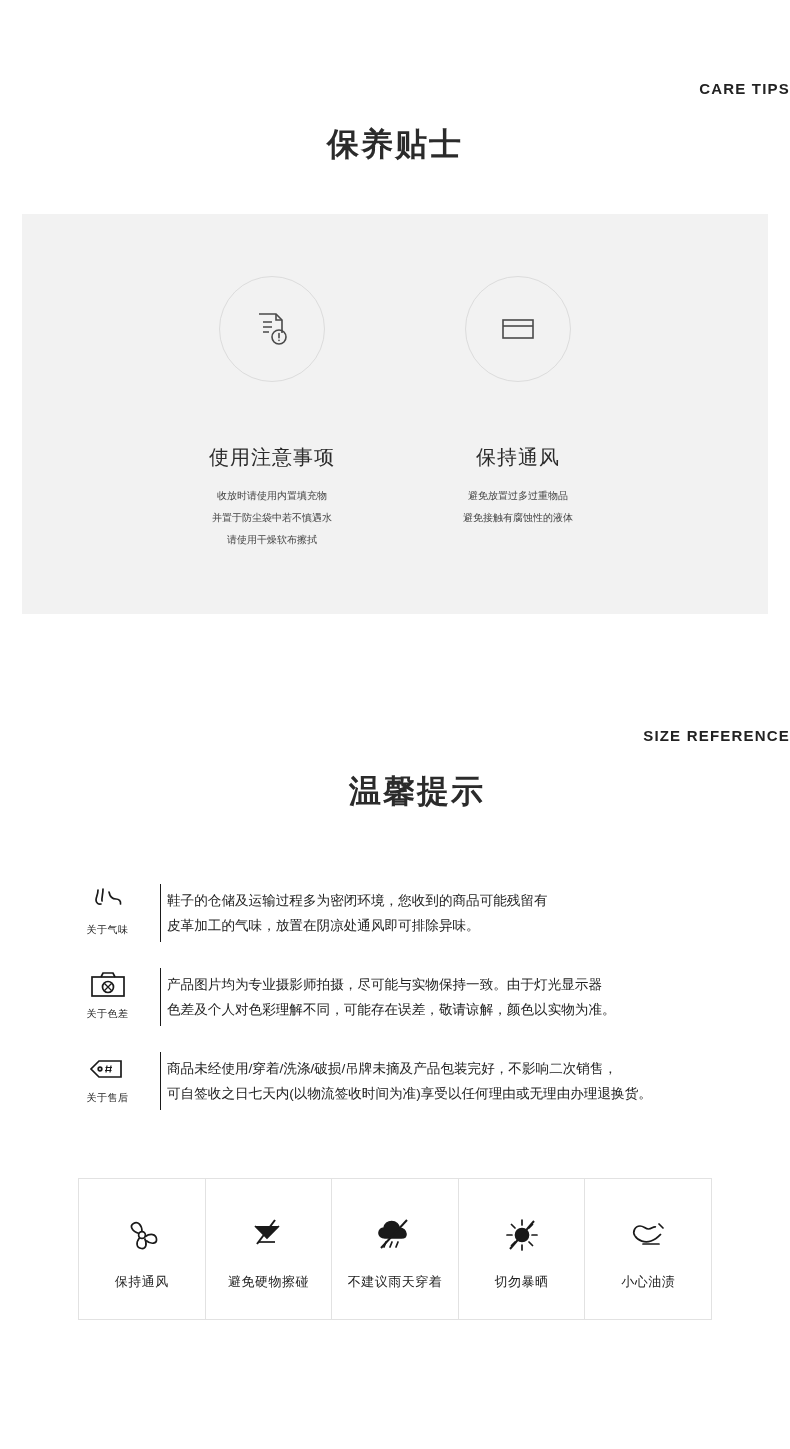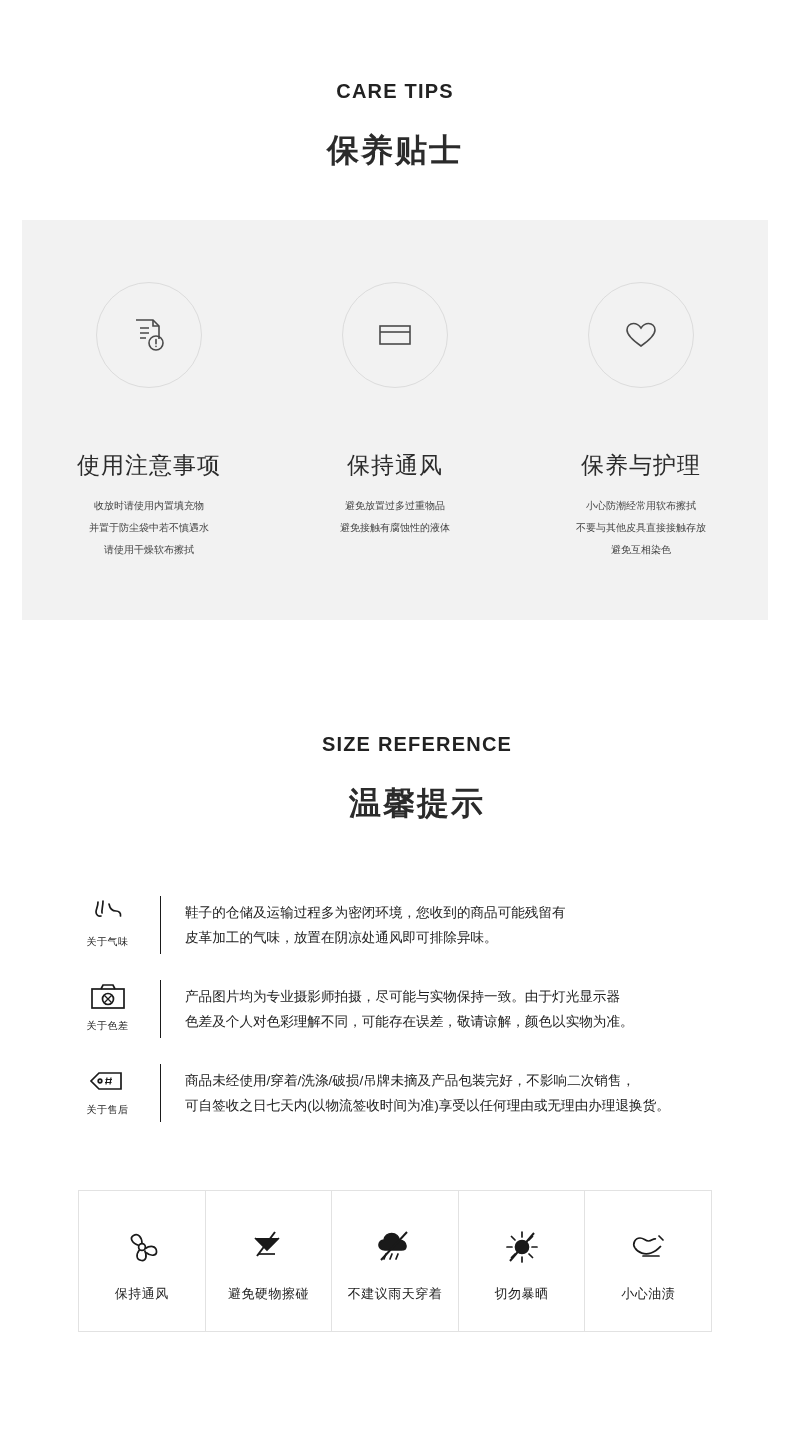--- a/index.html
+++ b/index.html
@@ -15,24 +15,25 @@
     overflow: hidden;
     position: relative;
   }
 
   
   .care-header {
     text-align: center;
     padding-top: 80px;
   }
   .eyebrow {
-    font-size: 20px;
+    font-size: 15px;
     font-weight: bold;
     letter-spacing: 1.2px;
     color: #222;
+    text-align: right;
   }
   .cn-title {
     font-size: 32px;
     font-weight: bold;
     color: #2b2b2b;
     margin-top: 26px;
     letter-spacing: 2px;
   }
 
   .care-panel {
@@ -53,21 +54,21 @@
     width: 104px;
     height: 104px;
     border-radius: 50%;
     border: 1px solid #dcdcdc;
     margin: 0 auto;
     display: flex;
     align-items: center;
     justify-content: center;
   }
   .care-col h3 {
-    font-size: 23px;
+    font-size: 20px;
     font-weight: normal;
     color: #2b2b2b;
     margin: 62px 0 0 0;
     letter-spacing: 1px;
   }
   .care-col p {
     font-size: 10px;
     line-height: 22px;
     color: #444;
     margin: 14px 0 0 0;
@@ -100,21 +101,21 @@
     justify-content: center;
   }
   .note-icon .cap {
     font-size: 10px;
     color: #222;
     margin-top: 5px;
     letter-spacing: .5px;
   }
   .note-body {
     border-left: 1px solid #1a1a1a;
-    padding: 4px 0 4px 24px;
+    padding: 4px 0 4px 6px;
     font-size: 13.6px;
     line-height: 25px;
     color: #222;
     flex: 1;
   }
 
   
   .grid {
     margin: 68px 78px 0 78px;
     border: 1px solid #e2e2e2;
@@ -179,33 +180,20 @@
         <path d="M7 19h30"></path>
       </svg>
     </div>
     <h3>保持通风</h3>
     <p>
       <span>避免放置过多过重物品</span><br>
       <span>避免接触有腐蚀性的液体</span>
     </p>
   </div>
 
-  <div class="care-col">
-    <div class="circle">
-      <svg width="44" height="44" viewBox="0 0 44 44" fill="none" stroke="#4a4a4a" stroke-width="1.6">
-        <path d="M22 33 C12 26 8 21.5 8 17 C8 13 11 10.5 14.4 10.5 C17 10.5 20 12 22 15 C24 12 27 10.5 29.6 10.5 C33 10.5 36 13 36 17 C36 21.5 32 26 22 33 Z"></path>
-      </svg>
-    </div>
-    <h3>保养与护理</h3>
-    <p>
-      <span>小心防潮经常用软布擦拭</span><br>
-      <span>不要与其他皮具直接接触存放</span><br>
-      <span>避免互相染色</span>
-    </p>
-  </div>
 
 </div>
 
 <div class="size-header">
   <div class="eyebrow">SIZE REFERENCE</div>
   <div class="cn-title">温馨提示</div>
 </div>
 
 <div class="notes">
 

